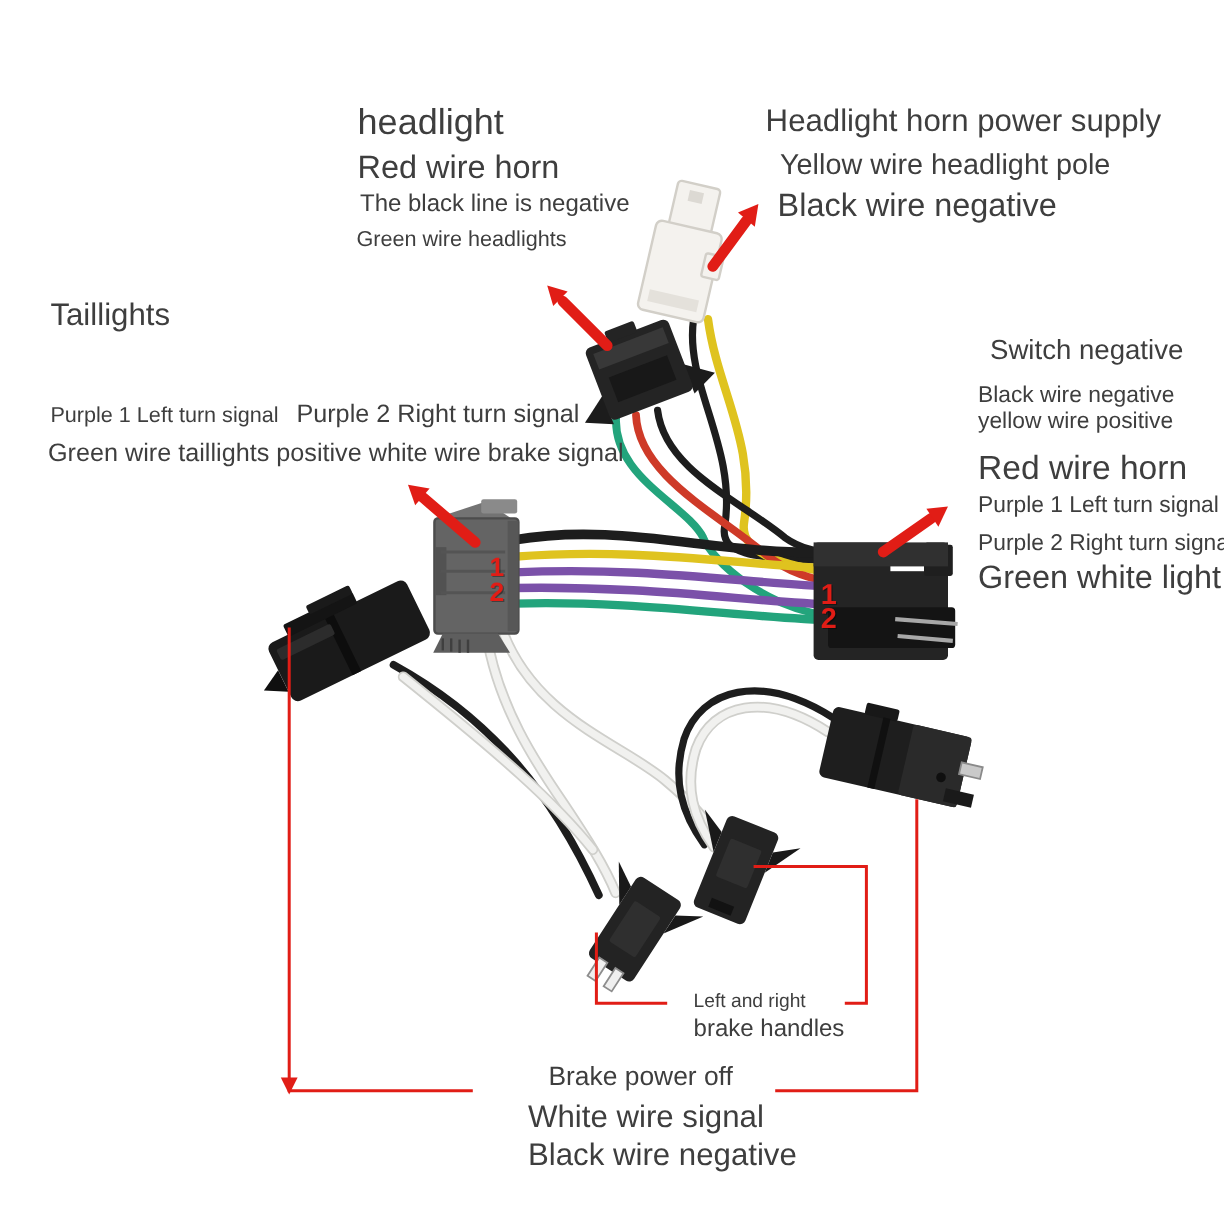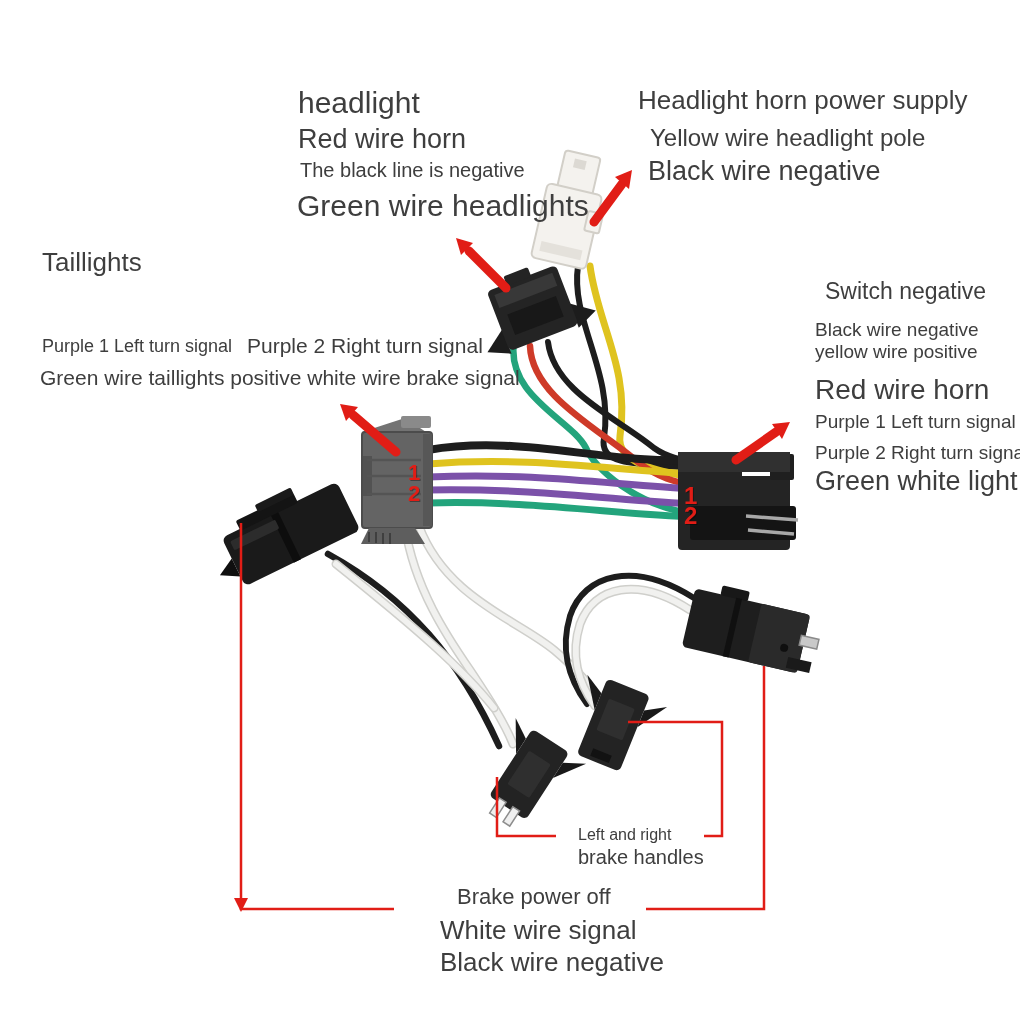--- a/index.html
+++ b/index.html
@@ -7,21 +7,21 @@
     position:relative;width:1020px;height:1020px;background:var(--background,#fff);
     font-family:"Liberation Sans",sans-serif;color:var(--text-color,#3e3e3e);
     overflow:hidden;
   }
   .harness-svg{position:absolute;left:0;top:0;width:1020px;height:1020px;}
   .lbl{position:absolute;white-space:nowrap;line-height:1.15;}
   
   .hl-title{left:298px;top:86px;font-size:30px;}
   .hl-l1{left:298px;top:124px;font-size:27px;}
   .hl-l2{left:300px;top:159px;font-size:20px;}
-  .hl-l3{left:297px;top:189px;font-size:30px;}
+  .hl-l3{left:297px;top:189px;font-size:18px;}
   
   .ps-title{left:638px;top:86px;font-size:26px;}
   .ps-l1{left:650px;top:124px;font-size:24px;}
   .ps-l2{left:648px;top:156px;font-size:27px;}
   
   .tl-title{left:42px;top:248px;font-size:26px;}
   .tl-r1c1{left:40px;top:305px;font-size:19px;}
   .tl-r1c2{left:249px;top:305px;font-size:19px;}
   .tl-r2c1{left:42px;top:336px;font-size:18px;}
   .tl-r2c2{left:247px;top:334px;font-size:21px;}

